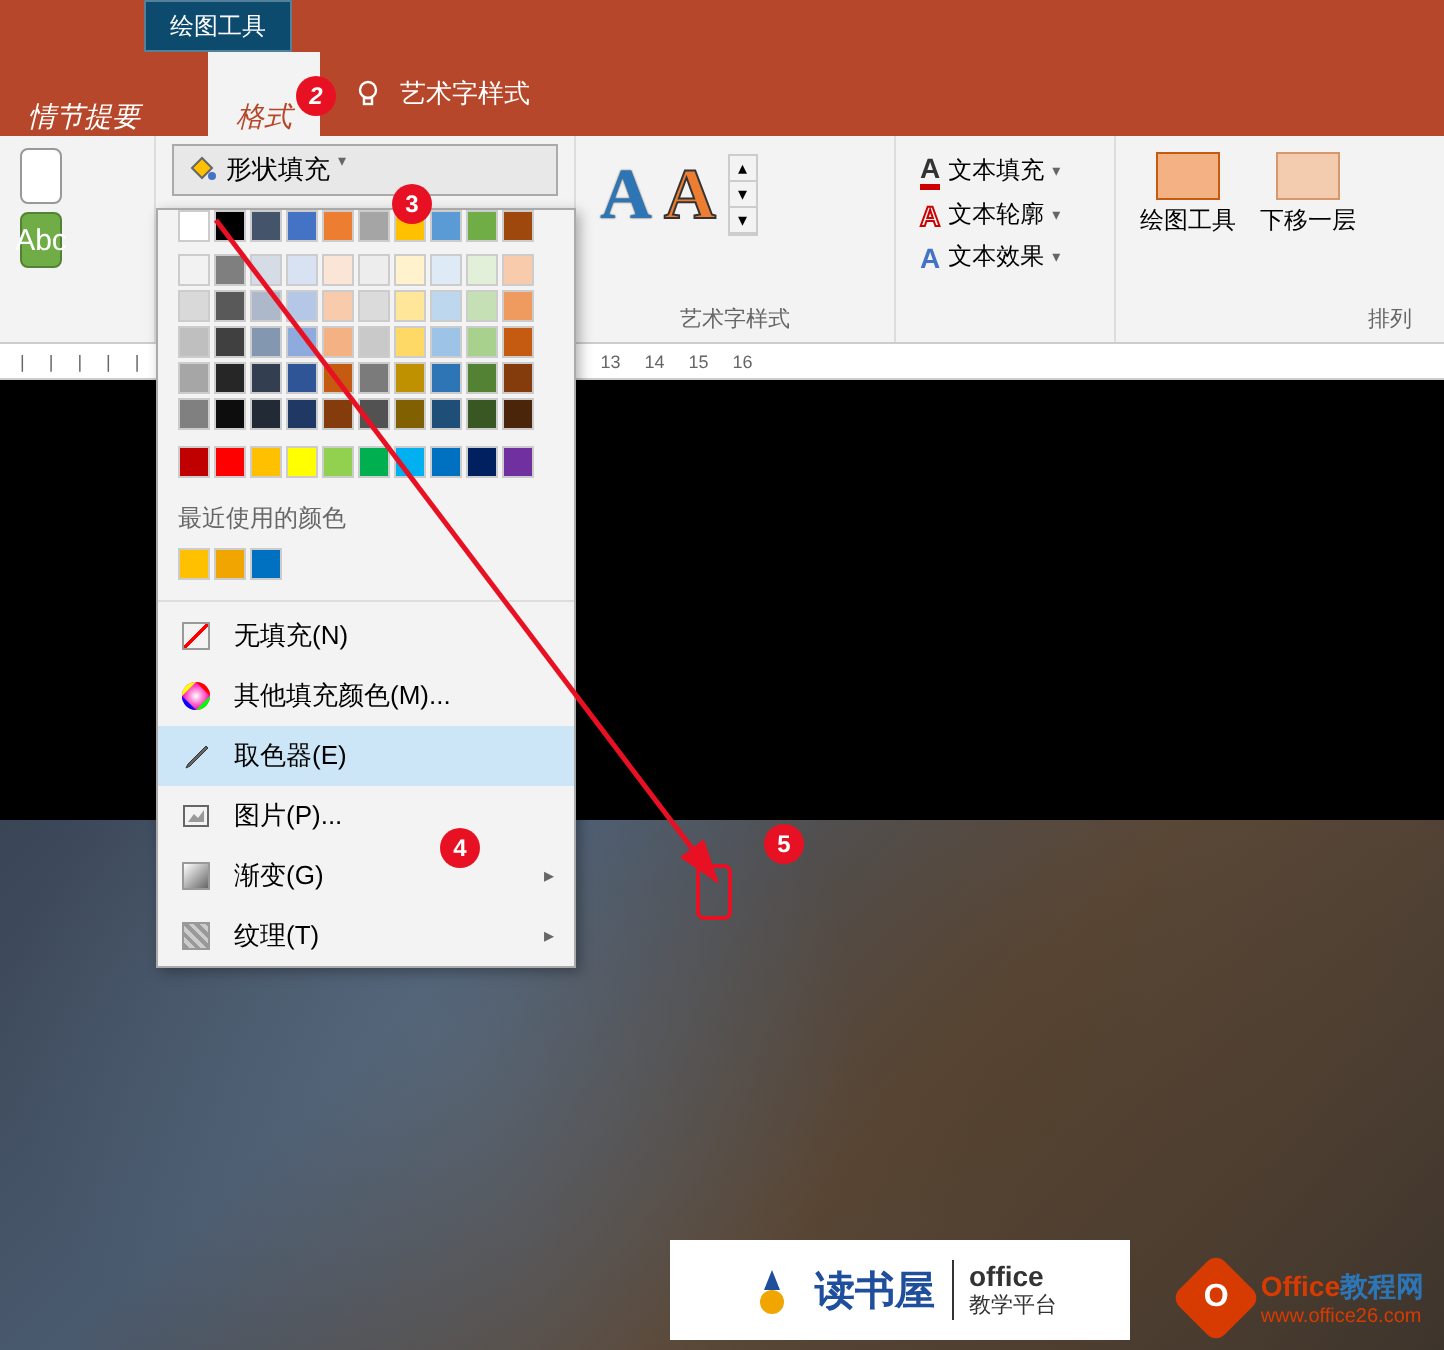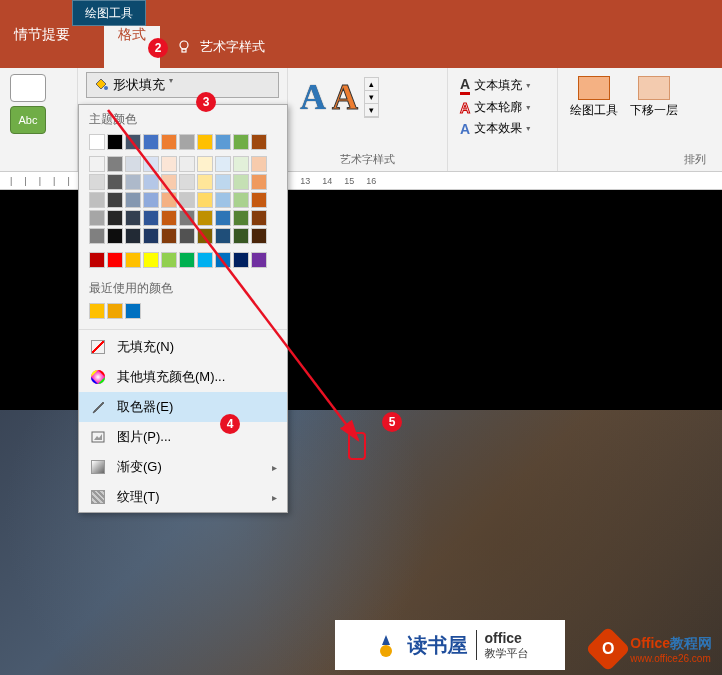--- a/index.html
+++ b/index.html
@@ -2,31 +2,31 @@
 <html><head>
   <meta charset="utf-8">
   <style>
     * { margin: 0; padding: 0; box-sizing: border-box; font-family: "Microsoft YaHei", sans-serif; }
     body { width: 722px; height: 675px; background: #fff; overflow: hidden; position: relative; }
     
     .titlebar { background: #b7472a; height: 26px; display: flex; }
     .titlebar-tab { background: #0c4a6e; color: #fff; padding: 4px 12px; font-size: 12px; }
     
     .tabbar { background: #b7472a; height: 42px; display: flex; align-items: center; }
-    .tab { padding: 0 14px; color: #fff; font-size: 14px; height: 100%; display: flex; align-items: flex-start; position: relative; }
+    .tab { padding: 0 14px; color: #fff; font-size: 14px; height: 100%; display: flex; align-items: flex-end; position: relative; font-style: italic; }
     .tab.active { background: #f3f3f3; color: #b7472a; }
     .lightbulb { width: 16px; height: 16px; margin: 0 8px; }
     .search-text { color: #fff; font-size: 13px; }
     
     .ribbon { background: #f3f3f3; height: 104px; display: flex; border-bottom: 1px solid #ccc; }
     .ribbon-group { border-right: 1px solid #ddd; padding: 4px 8px; display: flex; flex-direction: column; }
     .ribbon-label { font-size: 11px; color: #666; text-align: center; margin-top: auto; padding-top: 2px; }
     
     .shape-gallery { display: flex; gap: 4px; padding: 2px; }
-    .shape-sample { width: 36px; height: 28px; border-radius: 4px; border: 1px solid #999; display: flex; align-items: center; justify-content: center; font-size: 11px; }
+    .shape-sample { width: 21px; height: 28px; border-radius: 4px; border: 1px solid #999; display: flex; align-items: center; justify-content: center; font-size: 15px; }
     .shape-sample.green { background: #70ad47; color: #fff; border-color: #548235; }
     
     .fill-btn-row { display: flex; align-items: flex-start; gap: 4px; padding: 2px; position: relative; }
     .bucket-icon { width: 16px; height: 16px; }
     .dropdown-arrow { font-size: 8px; color: #666; }
     
     .wordart-gallery { display: flex; gap: 6px; align-items: center; padding: 4px; }
     .wordart-a { font-size: 36px; font-weight: bold; font-family: serif; }
     .wa1 { color: #2e75b6; text-shadow: 0 0 1px #333; }
     .wa2 { color: #ed7d31; -webkit-text-stroke: 1px #333; }
@@ -214,21 +214,20 @@
         <span>O</span>
       </div>
     <div>
       <div><span class="wm-text wm-orange">Office</span><span class="wm-text wm-blue">教程网</span></div>
       <div class="wm-url">www.office26.com</div>
     </div>
   </div>
 </div>
 
 <div class="dropdown-panel">
-  <div class="dd-section-label">主题颜色</div>
   <div class="color-grid" id="theme-row1">
       <div class="swatch" style="background: rgb(255, 255, 255);"></div>
       <div class="swatch" style="background: rgb(0, 0, 0);"></div>
       <div class="swatch" style="background: rgb(68, 84, 106);"></div>
       <div class="swatch" style="background: rgb(68, 114, 196);"></div>
       <div class="swatch" style="background: rgb(237, 125, 49);"></div>
       <div class="swatch" style="background: rgb(165, 165, 165);"></div>
       <div class="swatch" style="background: rgb(255, 192, 0);"></div>
       <div class="swatch" style="background: rgb(91, 155, 213);"></div>
       <div class="swatch" style="background: rgb(112, 173, 71);"></div>

